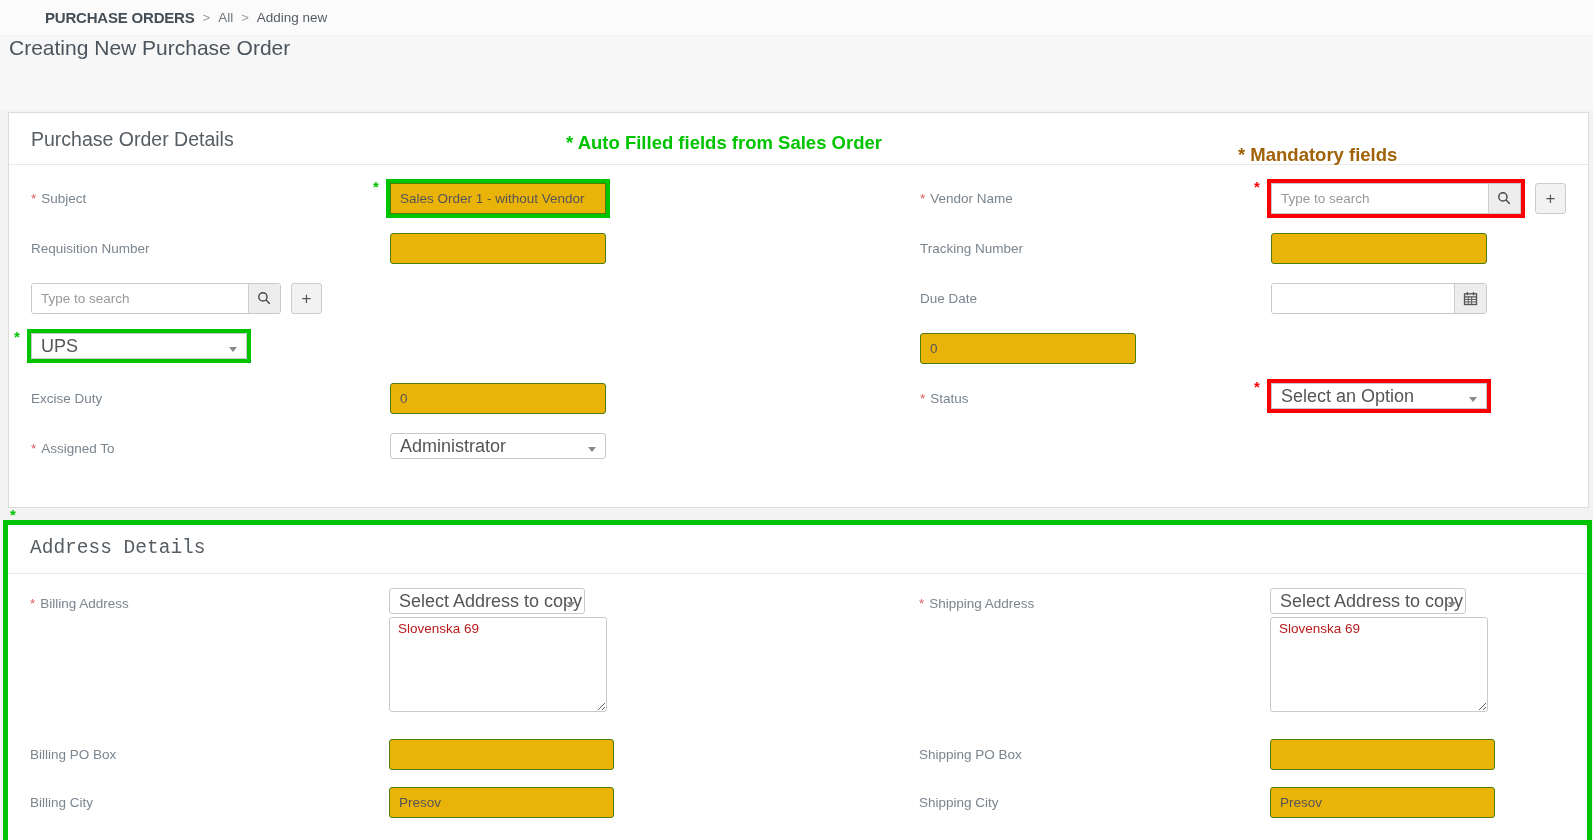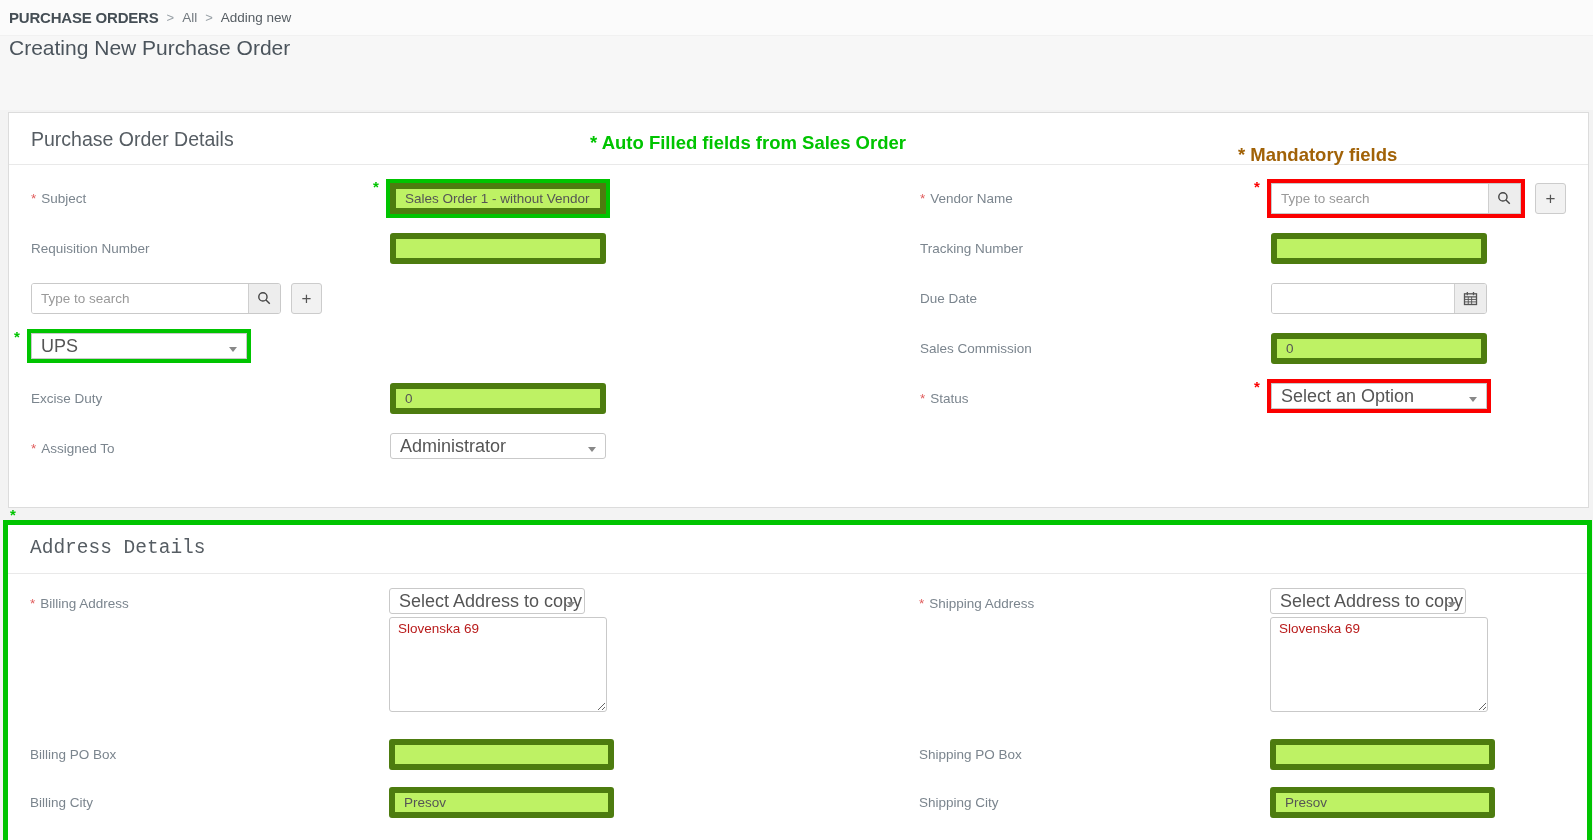--- a/index.html
+++ b/index.html
@@ -6,55 +6,55 @@
   html,body { width:1593px; height:840px; }
   body {
     background:#f3f3f3;
     font-family:"Liberation Sans","DejaVu Sans",sans-serif;
     overflow:hidden;
     position:relative;
   }
   
   .crumbbar { height:36px; background:#fbfbfb; border-bottom:1px solid #f1f1f1;
               display:flex; align-items:center; padding-left:9px; }
-  .module   { font-size:15px; font-weight:bold; color:#454e55; letter-spacing:-0.2px; cursor:pointer; }
+  .module   { font-size:15px; font-weight:bold; color:#454e55; letter-spacing:-0.2px; cursor:pointer;margin-left:36px; }
   .sep      { color:#98a0a6; font-size:13px; margin:0 8px; }
   .crumb    { font-size:13.5px; color:#72797f; cursor:pointer; text-decoration:none; }
   .crumb.current { color:#565d63; cursor:default; }
   .titlebar { height:74px; background:#f7f7f7; display:flex; align-items:flex-start; padding-left:9px; }
   .titlebar h1 { font-size:21px; font-weight:400; color:#4b545c; }
 
   
   main { padding:2px 4px 0 8px; }
   .panel { background:#fff; border:1px solid #dcdcdc; position:relative; }
   .panel.addr { margin:12px -3px 0 -5px; border:5px solid #00c400; }
   .sec-head { font-size:19.5px; line-height:23px; font-weight:400; color:#565d63;
               padding:15px 22px 13px; border-bottom:1px solid #e9e9e9; }
   .addr .sec-head { padding-top:12px;font-family:Liberation Mono, monospace; }
   .anno { position:absolute; top:19px; font-weight:bold; font-size:18.5px; white-space:nowrap; }
-  .anno-green { left:581px; color:#00c400; }
+  .anno-green { left:557px; color:#00c400; }
   .anno-red   { left:1229px; color:#a16207;margin-top:12px; }
   .box-mark { position:absolute; top:-19px; left:2px; color:#00c400; font-weight:bold; font-size:15px; }
 
   
   .fgrid { display:flex; padding:18px 0 24px; }
   .addr .fgrid { padding:14px 0 6px; }
   .fcol.left  { width:789px; padding-left:22px; flex-shrink:0; }
   .fcol.right { flex:1; padding-left:122px; }
   .frow { height:50px; display:flex; align-items:flex-start; }
   .addr .frow.tall { height:151px; }
   .addr .frow.mid  { height:48px; }
   .flabel { font-size:13.5px; color:#7b858e; line-height:31px; flex-shrink:0; }
   .fcol.left  .flabel { width:359px; }
   .fcol.right .flabel { width:351px; }
   .req { color:#e05c5c; margin-right:5px; }
 
   
-  .tin { width:216px; height:31px; border:6px solid #4d7c0f; border-radius:3px; padding:8px 9px;
-         font-size:13.5px; color:#555; font-family:inherit; background:#bef264; outline:none; }
+  .tin { width:216px; height:31px; border:1px solid #4d7c0f; border-radius:3px; padding:8px 9px;
+         font-size:13.5px; color:#555; font-family:inherit; background:#eab308; outline:none; }
   .addr .tin { width:225px; }
   .sgroup { display:flex; width:250px; height:31px; border:1px solid #c9c9c9; border-radius:3px;
             overflow:hidden; background:#fff; }
   .sgroup.w216 { width:216px; }
   .sin { flex:1; min-width:0; border:none; padding:0 9px; font-size:13.5px; color:#555;
          font-family:inherit; outline:none; }
   .sin::placeholder, .tin::placeholder { color:#999; }
   .addon { width:32px; border:none; border-left:1px solid #cfcfcf; background:#ededed;
            display:flex; align-items:center; justify-content:center; cursor:pointer; flex-shrink:0; }
   .plusbtn { width:31px; height:31px; margin-left:10px; background:#f2f2f2; border:1px solid #ccc;
@@ -195,21 +195,20 @@
                     <line x1="1.6" y1="9" x2="14.4" y2="9" stroke="#555" stroke-width="1"></line>
                     <line x1="1.6" y1="11.6" x2="14.4" y2="11.6" stroke="#555" stroke-width="1"></line>
                     <line x1="5.6" y1="6.2" x2="5.6" y2="14.4" stroke="#555" stroke-width="1"></line>
                     <line x1="9.2" y1="6.2" x2="9.2" y2="14.4" stroke="#555" stroke-width="1"></line>
                   </svg>
               </button>
             </div>
           </div>
 
           <div class="frow">
-            <label class="flabel"><span>Sales Commission</span></label>
             <input class="tin" value="0" style="">
           </div>
 
           <div class="frow">
             <label class="flabel"><span class="req">*</span><span>Status</span></label>
             <div class="hl red">
               <span class="hl-mark">*</span>
               <div class="sel">
                 <span>Select an Option</span>
                 <i class="caret"></i>

